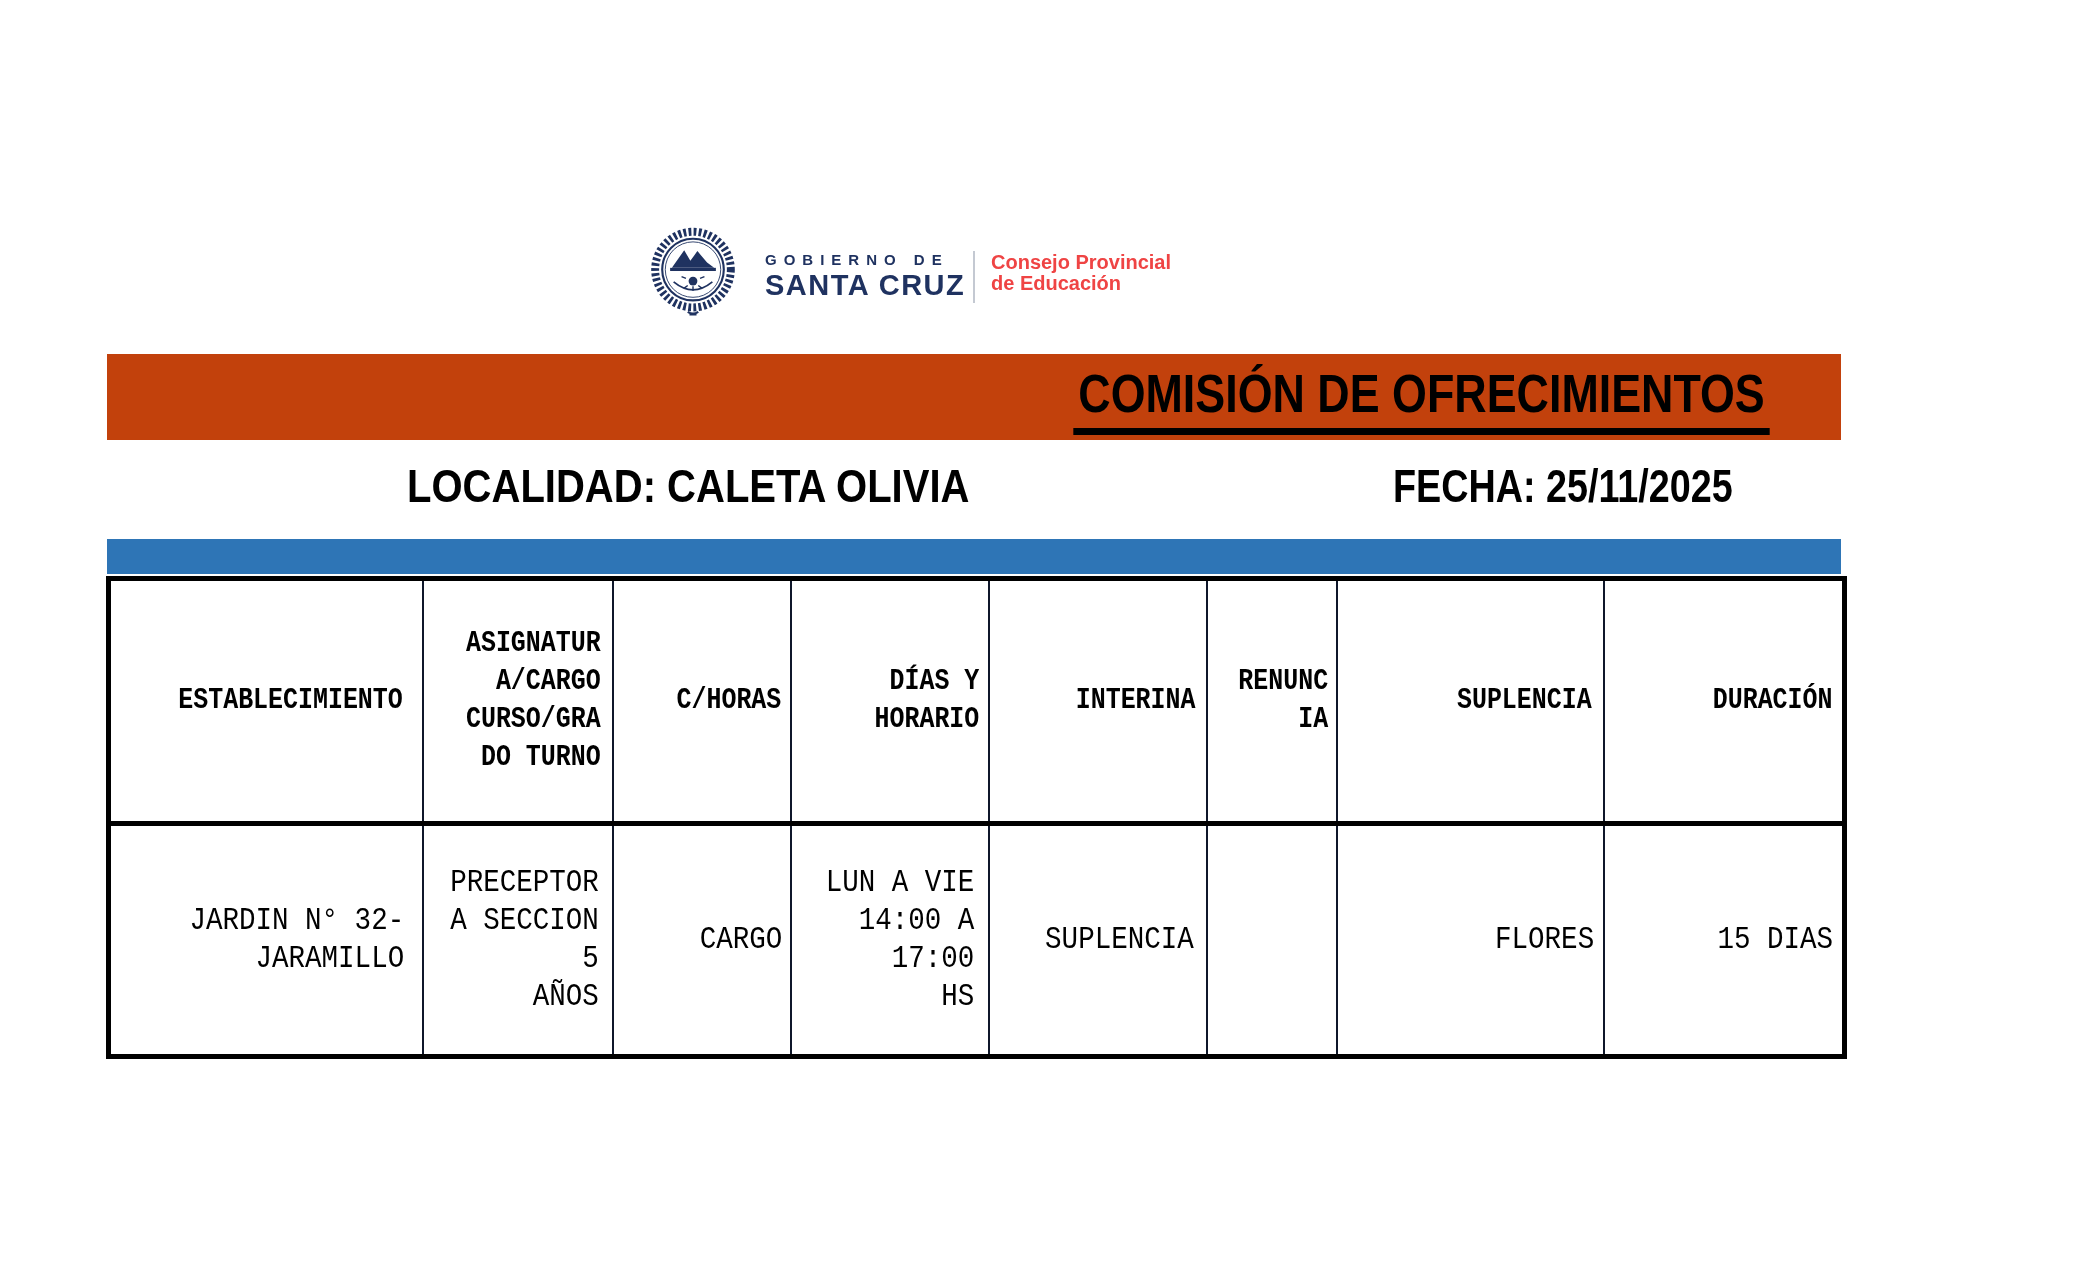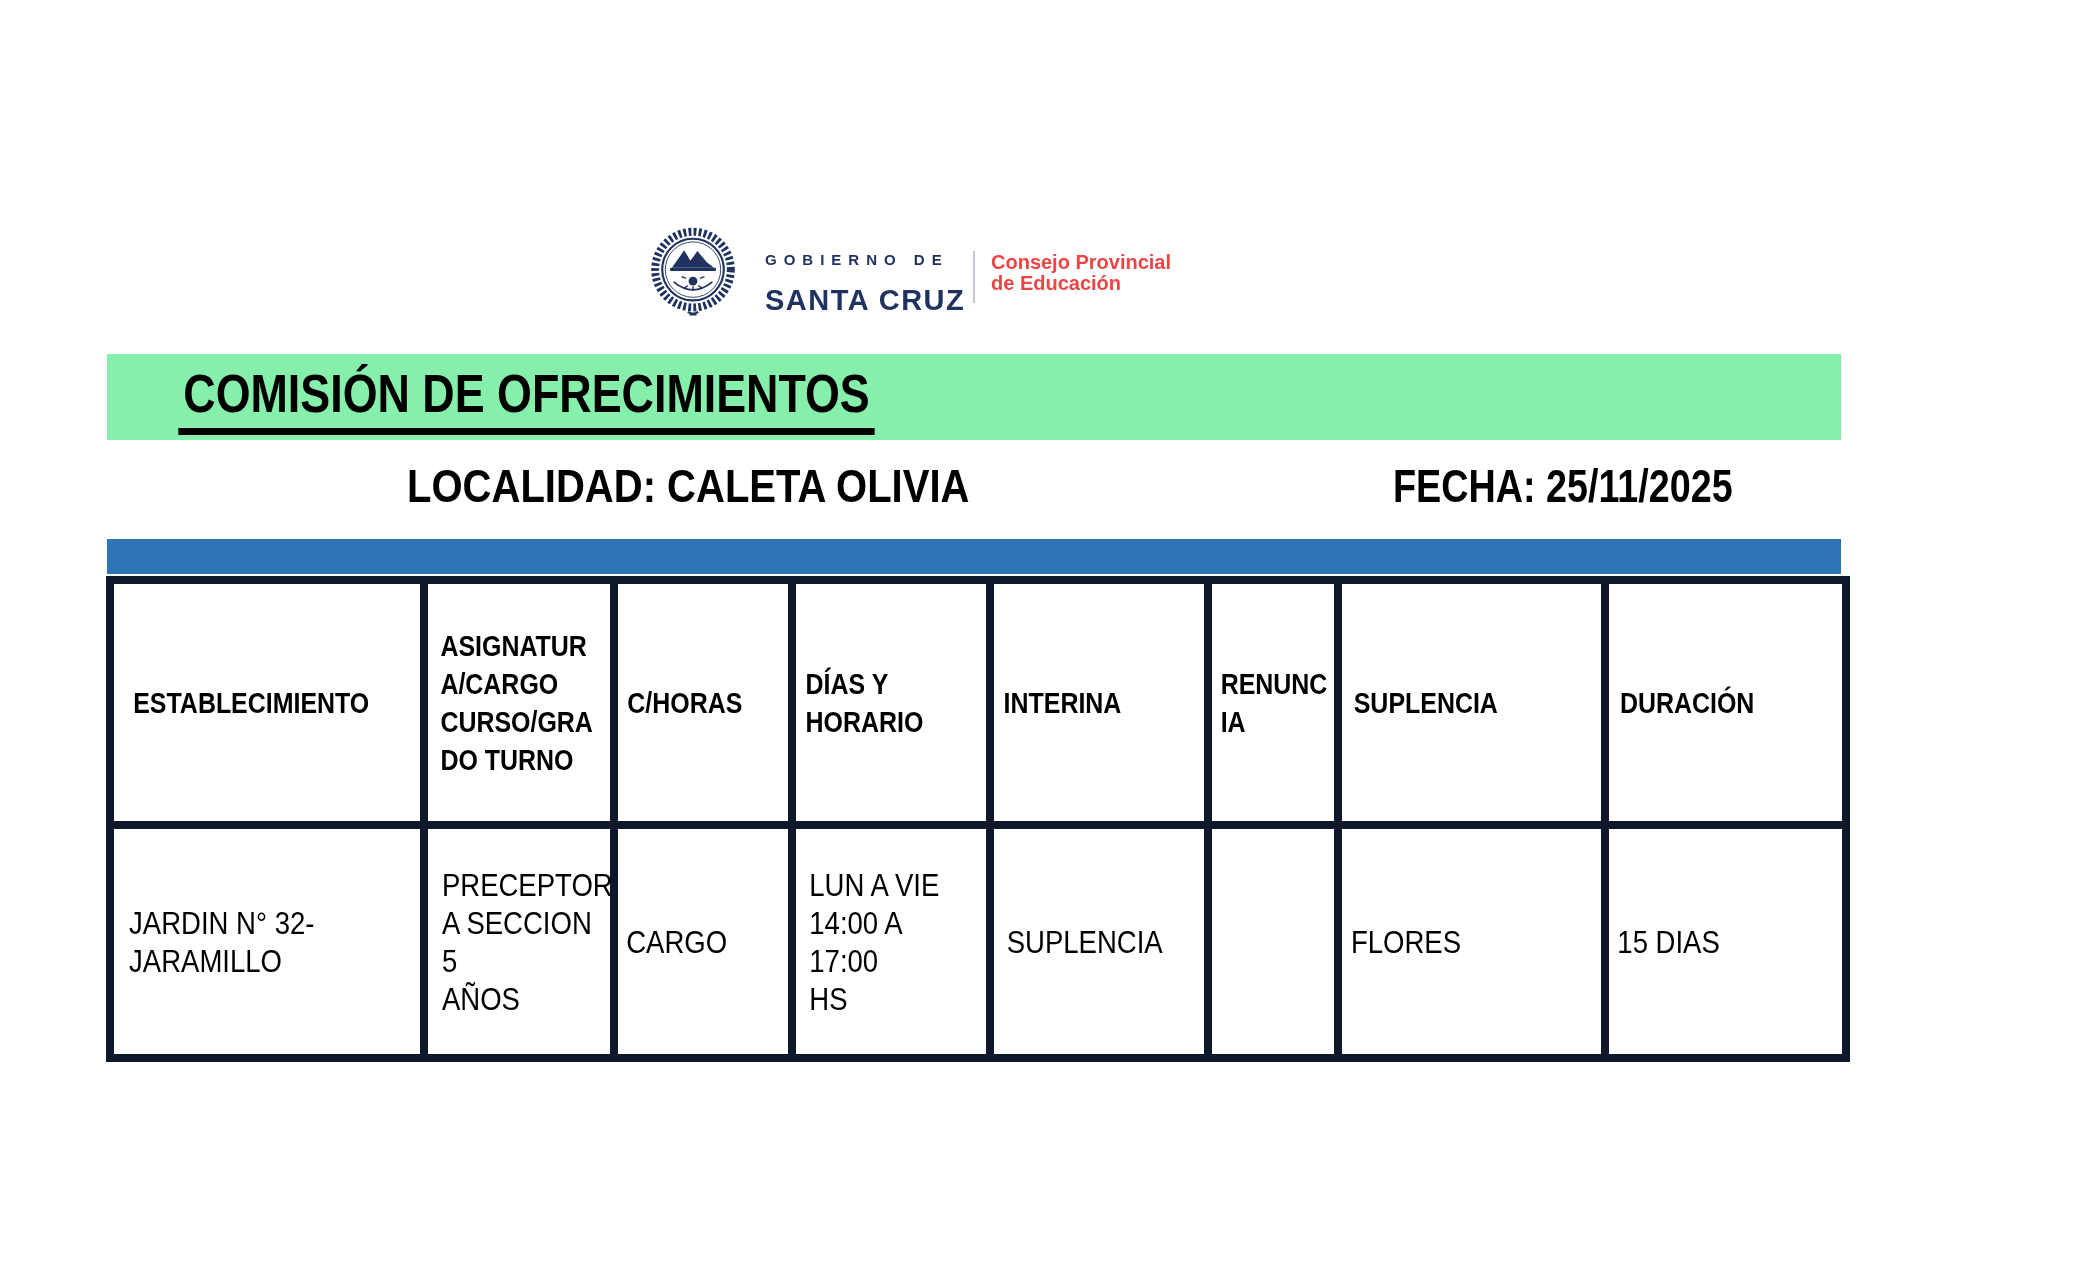--- a/index.html
+++ b/index.html
@@ -10,27 +10,27 @@
     font-family:"Liberation Sans", sans-serif;
     color:#000;
     overflow:hidden;
     border-radius:17px;
   }
   
   .logo{position:absolute;left:649px;top:225px;height:100px;}
   .emblem{position:absolute;left:0;top:2px;}
   .gov-block{position:absolute;left:116px;top:26px;color:#1F3260;white-space:nowrap;}
   .gov-top{font-size:15px;font-weight:700;letter-spacing:7px;display:block;}
-  .gov-name{font-size:29px;font-weight:800;letter-spacing:1.5px;display:block;margin-top:16px;}
+  .gov-name{font-size:29px;font-weight:800;letter-spacing:1.5px;display:block;margin-top:1px;}
   .logo-divider{position:absolute;left:324px;top:26px;width:2px;height:52px;background:#C4C9D2;}
   .council-block{position:absolute;left:342px;top:27px;color:#ef4444;font-weight:700;font-size:20px;line-height:21px;white-space:nowrap;}
   
   .banner{
     position:absolute;left:107px;top:354px;width:1734px;height:86px;
-    background:#86efac;display:flex;align-items:center;justify-content:flex-start;
+    background:#c2410c;display:flex;align-items:center;justify-content:flex-end;
   }
   .title{
     display:inline-block;
     font-size:54px;font-weight:700;line-height:1;
     padding:0 6px 8px 6px;margin-top:6px;
     border-bottom:7px solid #000;
     transform:scaleX(0.83);transform-origin:center;
     white-space:nowrap;
   }
   
@@ -46,22 +46,22 @@
   }
   
   .thinbar{position:absolute;left:107px;top:539px;width:1734px;height:35px;background:#2E75B6;}
   
   table.offers{
     position:absolute;left:106px;top:576px;
     width:1736px;table-layout:fixed;border-collapse:collapse;
     border:5px solid #000;
   }
   table.offers td{
-    border:8px solid #0f172a;
-    text-align:left;vertical-align:middle;padding:0;
+    border:2px solid #0f172a;
+    text-align:right;vertical-align:middle;padding:0;font-family:Liberation Mono, monospace;
   }
   table.offers thead td{border-bottom:5px solid #000;}
   table.offers thead tr{height:245px;}
   table.offers tbody tr{height:233px;}
   .ct{ 
     display:inline-block;white-space:pre-line;
     transform:scaleX(0.86);transform-origin:center;
   }
   .hdr{font-size:29px;font-weight:700;line-height:38px;}
   .dat{font-size:32px;font-weight:400;line-height:38px;}

